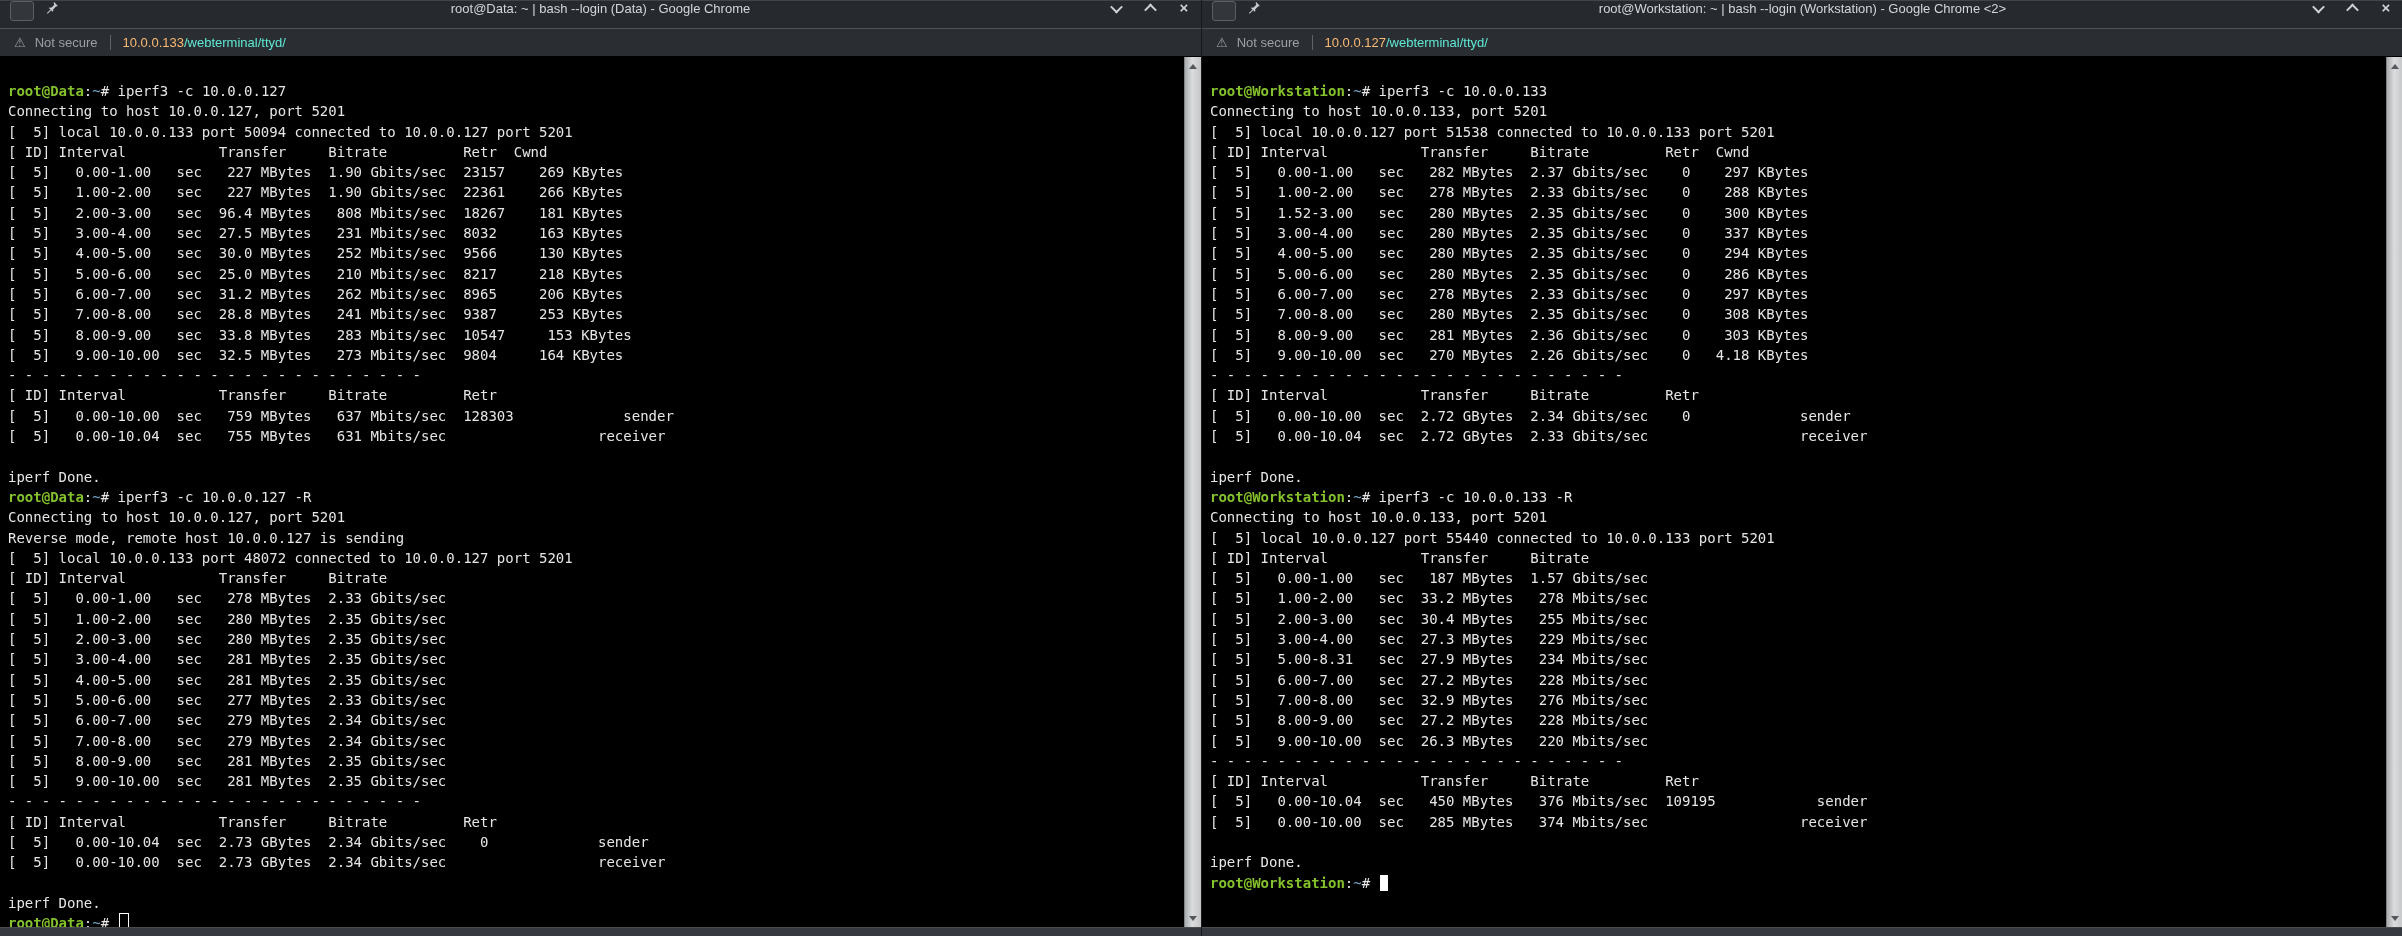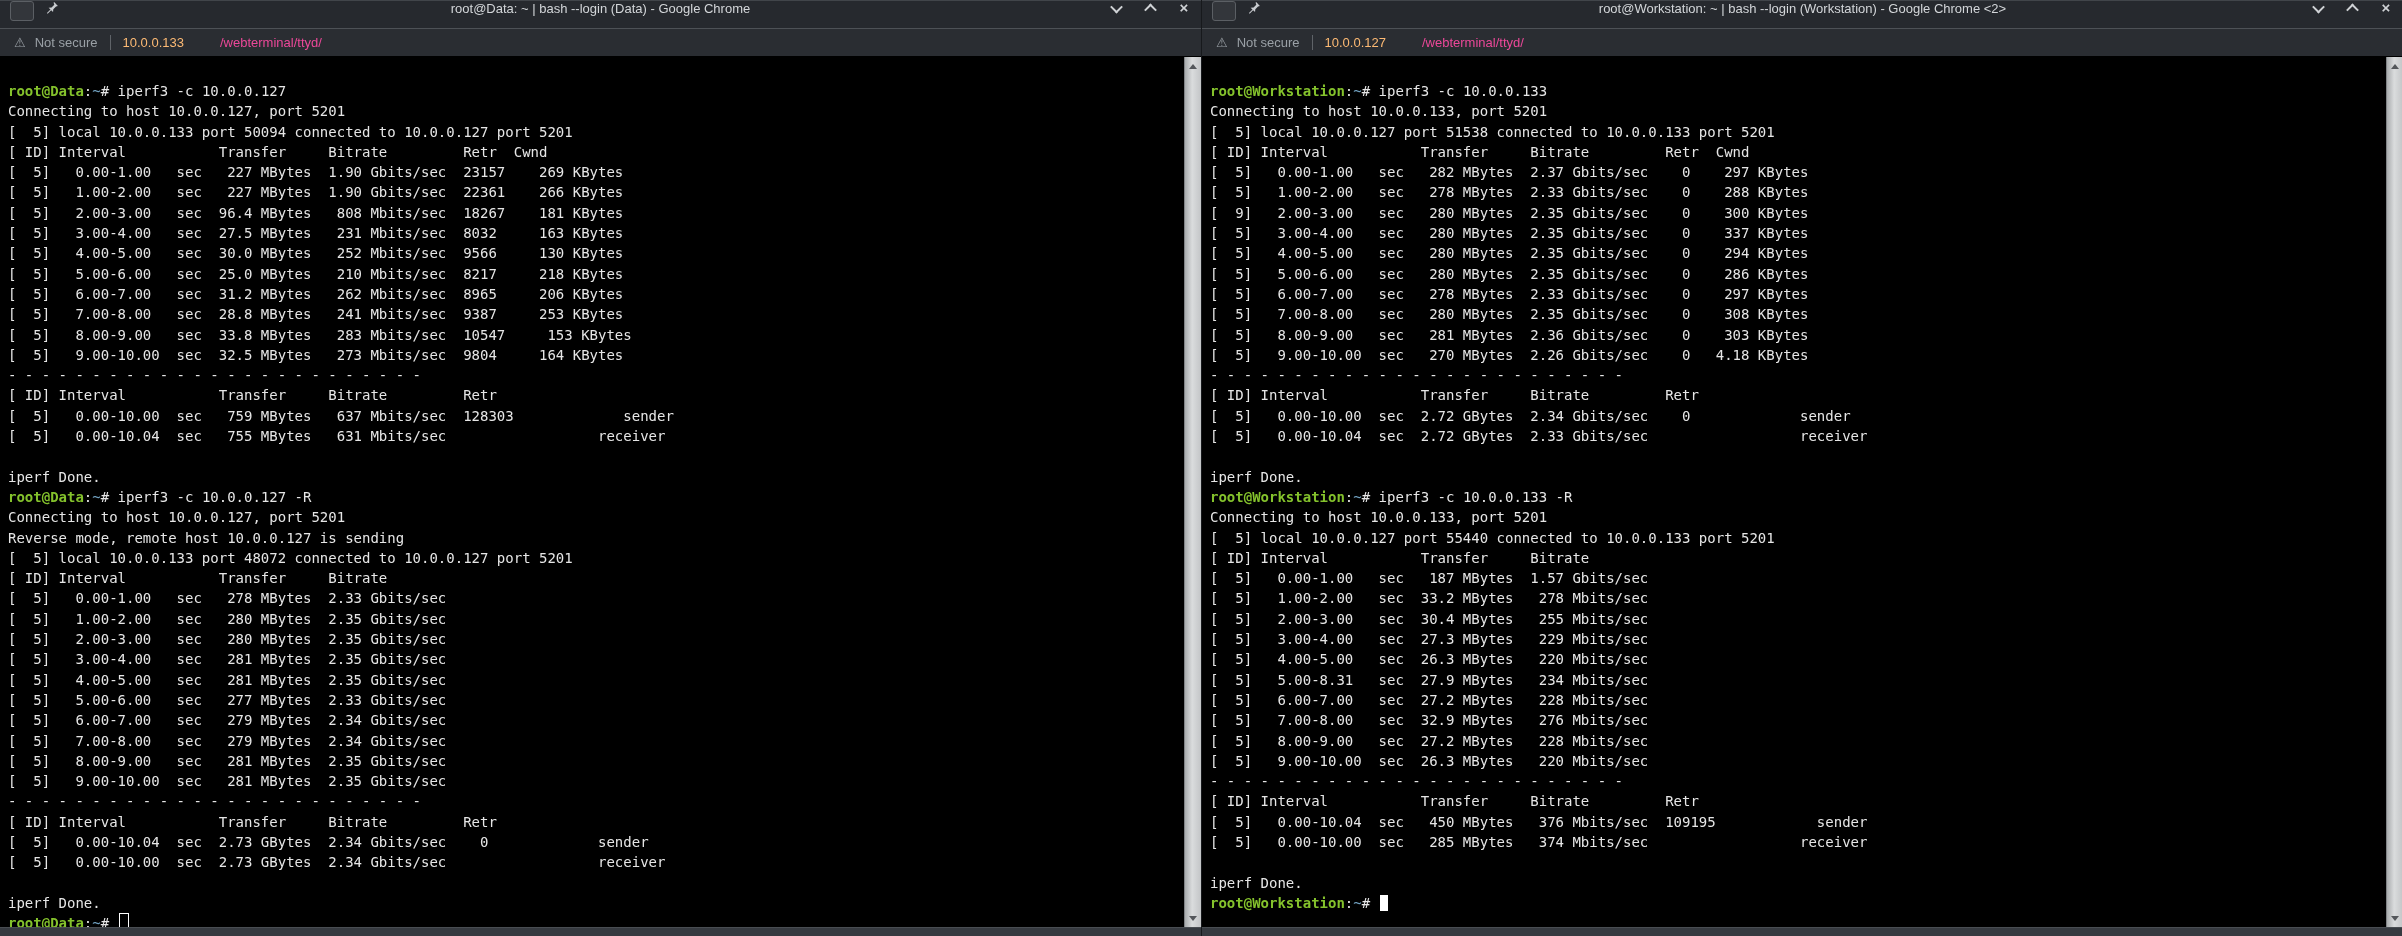--- a/index.html
+++ b/index.html
@@ -21,21 +21,21 @@
   .chev.down{transform:rotate(-45deg) translate(1px,-1px);}
   .chev.up{transform:rotate(135deg) translate(1px,-1px);}
   .xglyph{color:#cfd2d5;font-size:15px;line-height:14px;font-weight:bold;}
 
   
   .urlbar{height:28px;background:#2a2d32;border-top:1px solid #4d5156;display:flex;align-items:center;
           padding:0 14px;box-sizing:border-box;font-size:13px;color:#9aa0a6;}
   .warn{font-size:13px;color:#9aa0a6;margin-right:9px;}
   .vsep{width:1px;height:15px;background:#5f6368;margin:0 12px;}
   .url-host{color:#fdba74;}
-  .url-path{color:#ec4899;margin-left:36px;}
+  .url-path{color:#5eead4;}
 
   
   .term{position:absolute;top:57px;left:0;right:17px;bottom:9px;background:#000;overflow:hidden;
         padding:24px 0 0 8px;font-family:"DejaVu Sans Mono","Liberation Mono",monospace;
         font-size:14px;line-height:20.3px;color:#e6e6e6;}
   .tline{white-space:pre;height:20.3px;}
   .ph{color:#84c22c;font-weight:bold;}
   .pp{color:#6f9fbe;}
   .cursor{display:inline-block;width:8px;height:16px;vertical-align:-3px;margin-left:1px;}
   .cursor.hollow{border:1px solid #ffffff;}
@@ -169,21 +169,21 @@
     <span class="url-host">10.0.0.127</span>
       <span class="url-path">/webterminal/ttyd/</span>
   </div>
   <div class="term">
       <div class="tline"><span class="ph">root@Workstation</span><span>:</span><span class="pp">~</span><span># </span>iperf3 -c 10.0.0.133</div>
       <div class="tline">Connecting to host 10.0.0.133, port 5201</div>
       <div class="tline">[  5] local 10.0.0.127 port 51538 connected to 10.0.0.133 port 5201</div>
       <div class="tline">[ ID] Interval           Transfer     Bitrate         Retr  Cwnd</div>
       <div class="tline">[  5]   0.00-1.00   sec   282 MBytes  2.37 Gbits/sec    0    297 KBytes</div>
       <div class="tline">[  5]   1.00-2.00   sec   278 MBytes  2.33 Gbits/sec    0    288 KBytes</div>
-      <div class="tline">[  9]   2.00-3.00   sec   280 MBytes  2.35 Gbits/sec    0    300 KBytes</div>
+      <div class="tline">[  5]   1.52-3.00   sec   280 MBytes  2.35 Gbits/sec    0    300 KBytes</div>
       <div class="tline">[  5]   3.00-4.00   sec   280 MBytes  2.35 Gbits/sec    0    337 KBytes</div>
       <div class="tline">[  5]   4.00-5.00   sec   280 MBytes  2.35 Gbits/sec    0    294 KBytes</div>
       <div class="tline">[  5]   5.00-6.00   sec   280 MBytes  2.35 Gbits/sec    0    286 KBytes</div>
       <div class="tline">[  5]   6.00-7.00   sec   278 MBytes  2.33 Gbits/sec    0    297 KBytes</div>
       <div class="tline">[  5]   7.00-8.00   sec   280 MBytes  2.35 Gbits/sec    0    308 KBytes</div>
       <div class="tline">[  5]   8.00-9.00   sec   281 MBytes  2.36 Gbits/sec    0    303 KBytes</div>
       <div class="tline">[  5]   9.00-10.00  sec   270 MBytes  2.26 Gbits/sec    0   4.18 KBytes</div>
       <div class="tline">- - - - - - - - - - - - - - - - - - - - - - - - -</div>
       <div class="tline">[ ID] Interval           Transfer     Bitrate         Retr</div>
       <div class="tline">[  5]   0.00-10.00  sec  2.72 GBytes  2.34 Gbits/sec    0             sender</div>
@@ -191,21 +191,20 @@
       <div class="tline">&nbsp;</div>
       <div class="tline">iperf Done.</div>
       <div class="tline"><span class="ph">root@Workstation</span><span>:</span><span class="pp">~</span><span># </span>iperf3 -c 10.0.0.133 -R</div>
       <div class="tline">Connecting to host 10.0.0.133, port 5201</div>
       <div class="tline">[  5] local 10.0.0.127 port 55440 connected to 10.0.0.133 port 5201</div>
       <div class="tline">[ ID] Interval           Transfer     Bitrate</div>
       <div class="tline">[  5]   0.00-1.00   sec   187 MBytes  1.57 Gbits/sec</div>
       <div class="tline">[  5]   1.00-2.00   sec  33.2 MBytes   278 Mbits/sec</div>
       <div class="tline">[  5]   2.00-3.00   sec  30.4 MBytes   255 Mbits/sec</div>
       <div class="tline">[  5]   3.00-4.00   sec  27.3 MBytes   229 Mbits/sec</div>
-      <div class="tline">[  5]   4.00-5.00   sec  26.3 MBytes   220 Mbits/sec</div>
       <div class="tline">[  5]   5.00-8.31   sec  27.9 MBytes   234 Mbits/sec</div>
       <div class="tline">[  5]   6.00-7.00   sec  27.2 MBytes   228 Mbits/sec</div>
       <div class="tline">[  5]   7.00-8.00   sec  32.9 MBytes   276 Mbits/sec</div>
       <div class="tline">[  5]   8.00-9.00   sec  27.2 MBytes   228 Mbits/sec</div>
       <div class="tline">[  5]   9.00-10.00  sec  26.3 MBytes   220 Mbits/sec</div>
       <div class="tline">- - - - - - - - - - - - - - - - - - - - - - - - -</div>
       <div class="tline">[ ID] Interval           Transfer     Bitrate         Retr</div>
       <div class="tline">[  5]   0.00-10.04  sec   450 MBytes   376 Mbits/sec  109195            sender</div>
       <div class="tline">[  5]   0.00-10.00  sec   285 MBytes   374 Mbits/sec                  receiver</div>
       <div class="tline">&nbsp;</div>

